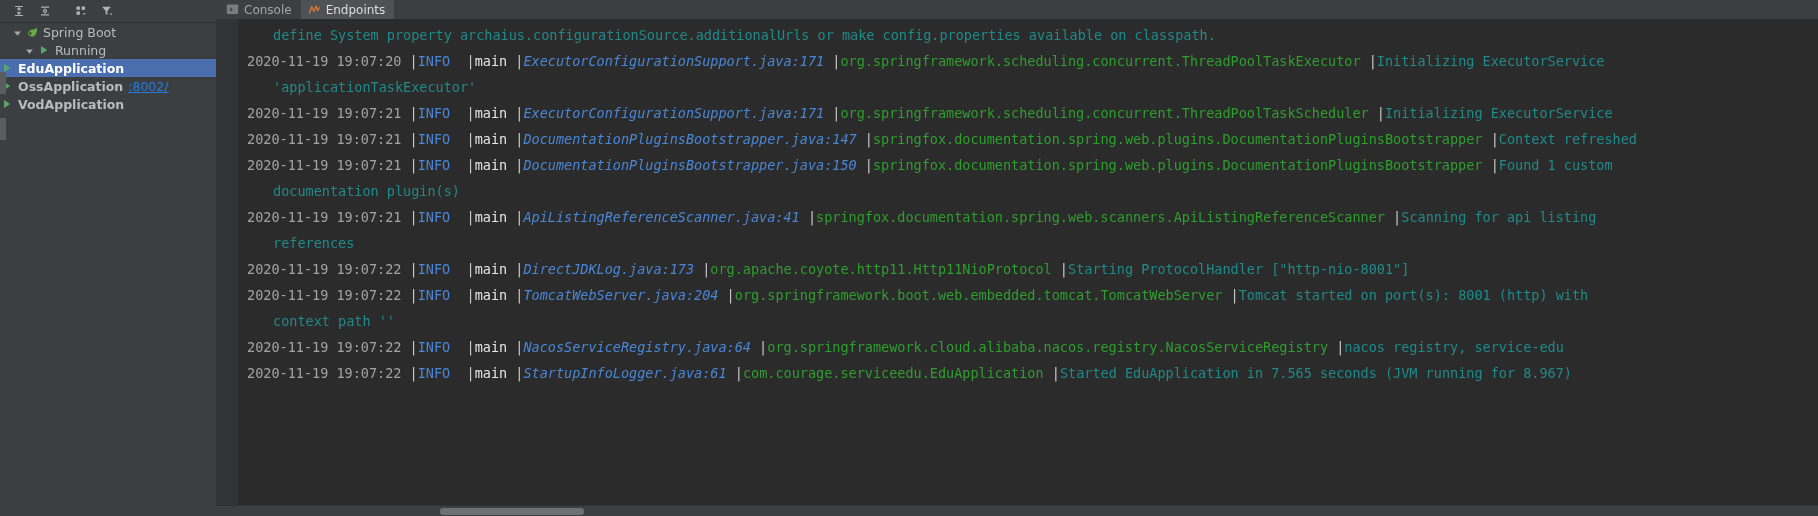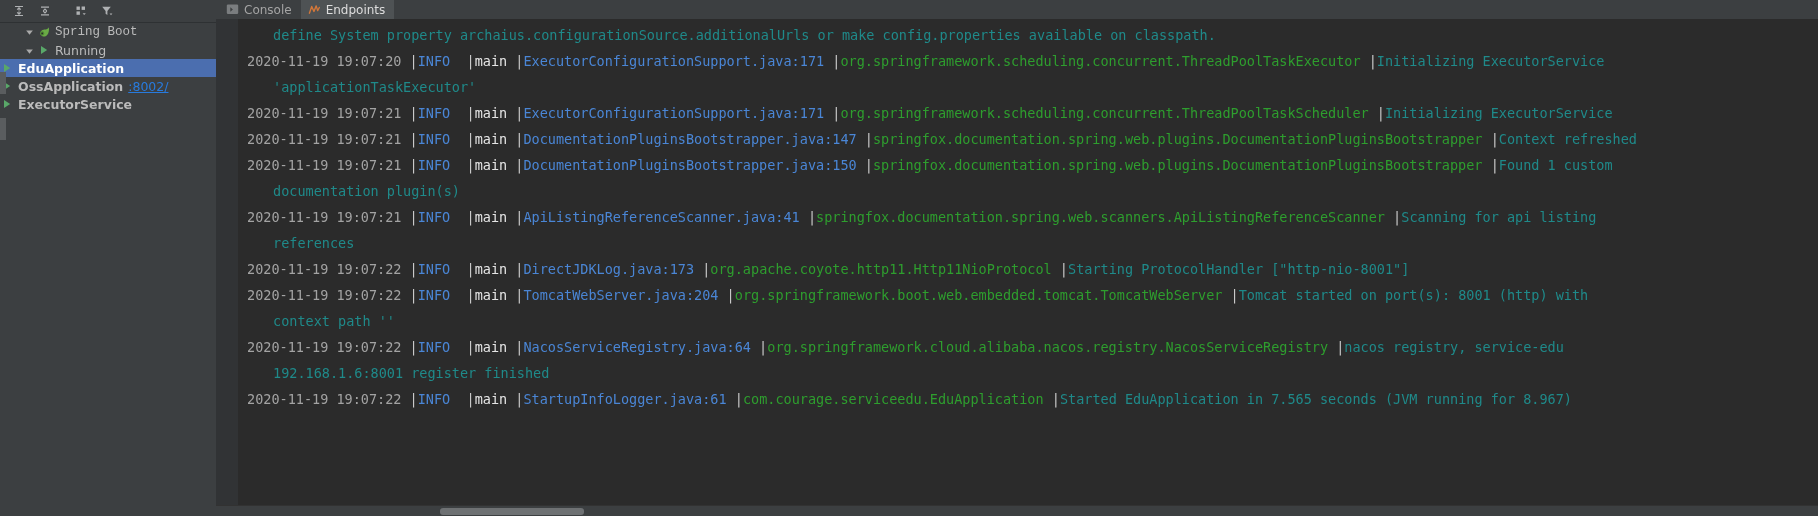--- a/index.html
+++ b/index.html
@@ -14,21 +14,21 @@
   .left{width:216px;height:516px;display:flex;flex-direction:column;background:#3c3f41;flex:0 0 216px;}
   .left-toolbar{height:22px;display:flex;align-items:center;gap:0px;padding-left:6px;border-bottom:1px solid #2e3133;background:#3c3f41;}
   .tb-btn{width:26px;height:20px;display:flex;align-items:center;justify-content:center;}
   .tb-btn svg{display:block;}
   .tb-gap{width:10px;height:1px;}
 
   .tree{flex:1;overflow:hidden;background:#3c3f41;font-family:"DejaVu Sans","Liberation Sans",sans-serif;}
   .node{height:18px;display:flex;align-items:center;white-space:nowrap;font-size:12.5px;color:#bbbbbb;position:relative;}
   .node.sel{background:#4b6eaf;color:#ffffff;}
   .twisty{width:11px;height:11px;display:inline-block;margin-right:2px;flex:0 0 11px;}
-  .ind0{padding-left:24px;font-family:Liberation Mono, monospace;}
+  .ind0{padding-left:12px;}
   .ind1{padding-left:24px;}
   .ind2{}
   .leafico{width:14px;height:14px;display:inline-flex;align-items:center;justify-content:center;flex:0 0 14px;margin-right:4px;}
   .nlabel{font-size:12.5px;}
   .nlabel.b{font-weight:bold;}
   .portlink{color:#287bde;text-decoration:underline;font-size:12.5px;margin-left:5px;}
 
   .left-edge{position:absolute;left:0;top:26px;width:6px;height:170px;}
   .edge-chip{position:absolute;left:0;width:6px;background:#5a5d5f;}
 
@@ -39,21 +39,21 @@
   .tab.active{background:#4e5254;color:#dddddd;}
   .tab .ticon{width:13px;height:13px;display:inline-flex;align-items:center;justify-content:center;}
 
   .console-wrap{flex:1;display:flex;min-height:0;background:#2b2b2b;}
   .gutter{width:22px;flex:0 0 22px;background:#313335;border-right:1px solid #2b2b2b;}
   .console{flex:1;min-width:0;overflow:hidden;background:#2b2b2b;padding-top:3px;}
   .logline{height:26px;line-height:26px;white-space:pre;font-size:13.5px;font-family:"DejaVu Sans Mono","Liberation Mono",monospace;letter-spacing:0px;padding-left:8px;}
   .c-ts{color:#a3a3a3;}
   .c-lvl{color:#4a86d6;}
   .c-thr{color:#e5e5e5;}
-  .c-src{color:#4a86d6;}
+  .c-src{color:#4a86d6;font-style:italic;}
   .c-log{color:#2e9e2e;}
   .c-msg{color:#1f8a8a;}
   .c-pipe{color:#c9c9c9;}
   .cont{color:#1f8a8a;padding-left:26px;}
 
   
   .hscroll{height:10px;flex:0 0 10px;background:#3c3f41;position:relative;border-top:1px solid #323232;}
   .hthumb{position:absolute;top:2px;height:7px;background:#6e7173;border-radius:3px;}
 </style>
 </head>
@@ -147,21 +147,21 @@
         <span class="portlink">:8002/</span>
 
       </div>
 
       <div class="node ind2">
         <span class="leafico">
           <svg width="12" height="12" viewBox="0 0 12 12">
               <path d="M3 2l6.2 4L3 10z" fill="#59a869"></path>
             </svg>
         </span>
-        <span class="nlabel b">ExecutorService</span>
+        <span class="nlabel b">VodApplication</span>
       </div>
 
     </div>
 
     <div class="left-edge">
       <div class="edge-chip" style="top:46px;height:22px;"></div>
       <div class="edge-chip" style="top:92px;height:22px;"></div>
     </div>
   </div>
 
@@ -196,21 +196,20 @@
           <div class="logline"><span class="c-ts">2020-11-19 19:07:21 </span><span class="c-pipe">|</span><span class="c-lvl">INFO  </span><span class="c-pipe">|</span><span class="c-thr">main </span><span class="c-pipe">|</span><span class="c-src">ExecutorConfigurationSupport.java:171 </span><span class="c-pipe">|</span><span class="c-log">org.springframework.scheduling.concurrent.ThreadPoolTaskScheduler </span><span class="c-pipe">|</span><span class="c-msg">Initializing ExecutorService</span></div>
           <div class="logline"><span class="c-ts">2020-11-19 19:07:21 </span><span class="c-pipe">|</span><span class="c-lvl">INFO  </span><span class="c-pipe">|</span><span class="c-thr">main </span><span class="c-pipe">|</span><span class="c-src">DocumentationPluginsBootstrapper.java:147 </span><span class="c-pipe">|</span><span class="c-log">springfox.documentation.spring.web.plugins.DocumentationPluginsBootstrapper </span><span class="c-pipe">|</span><span class="c-msg">Context refreshed</span></div>
           <div class="logline"><span class="c-ts">2020-11-19 19:07:21 </span><span class="c-pipe">|</span><span class="c-lvl">INFO  </span><span class="c-pipe">|</span><span class="c-thr">main </span><span class="c-pipe">|</span><span class="c-src">DocumentationPluginsBootstrapper.java:150 </span><span class="c-pipe">|</span><span class="c-log">springfox.documentation.spring.web.plugins.DocumentationPluginsBootstrapper </span><span class="c-pipe">|</span><span class="c-msg">Found 1 custom</span></div>
           <div class="logline"><span class="cont">documentation plugin(s)</span></div>
           <div class="logline"><span class="c-ts">2020-11-19 19:07:21 </span><span class="c-pipe">|</span><span class="c-lvl">INFO  </span><span class="c-pipe">|</span><span class="c-thr">main </span><span class="c-pipe">|</span><span class="c-src">ApiListingReferenceScanner.java:41 </span><span class="c-pipe">|</span><span class="c-log">springfox.documentation.spring.web.scanners.ApiListingReferenceScanner </span><span class="c-pipe">|</span><span class="c-msg">Scanning for api listing</span></div>
           <div class="logline"><span class="cont">references</span></div>
           <div class="logline"><span class="c-ts">2020-11-19 19:07:22 </span><span class="c-pipe">|</span><span class="c-lvl">INFO  </span><span class="c-pipe">|</span><span class="c-thr">main </span><span class="c-pipe">|</span><span class="c-src">DirectJDKLog.java:173 </span><span class="c-pipe">|</span><span class="c-log">org.apache.coyote.http11.Http11NioProtocol </span><span class="c-pipe">|</span><span class="c-msg">Starting ProtocolHandler ["http-nio-8001"]</span></div>
           <div class="logline"><span class="c-ts">2020-11-19 19:07:22 </span><span class="c-pipe">|</span><span class="c-lvl">INFO  </span><span class="c-pipe">|</span><span class="c-thr">main </span><span class="c-pipe">|</span><span class="c-src">TomcatWebServer.java:204 </span><span class="c-pipe">|</span><span class="c-log">org.springframework.boot.web.embedded.tomcat.TomcatWebServer </span><span class="c-pipe">|</span><span class="c-msg">Tomcat started on port(s): 8001 (http) with</span></div>
           <div class="logline"><span class="cont">context path ''</span></div>
           <div class="logline"><span class="c-ts">2020-11-19 19:07:22 </span><span class="c-pipe">|</span><span class="c-lvl">INFO  </span><span class="c-pipe">|</span><span class="c-thr">main </span><span class="c-pipe">|</span><span class="c-src">NacosServiceRegistry.java:64 </span><span class="c-pipe">|</span><span class="c-log">org.springframework.cloud.alibaba.nacos.registry.NacosServiceRegistry </span><span class="c-pipe">|</span><span class="c-msg">nacos registry, service-edu</span></div>
-          <div class="logline"><span class="cont">192.168.1.6:8001 register finished</span></div>
           <div class="logline"><span class="c-ts">2020-11-19 19:07:22 </span><span class="c-pipe">|</span><span class="c-lvl">INFO  </span><span class="c-pipe">|</span><span class="c-thr">main </span><span class="c-pipe">|</span><span class="c-src">StartupInfoLogger.java:61 </span><span class="c-pipe">|</span><span class="c-log">com.courage.serviceedu.EduApplication </span><span class="c-pipe">|</span><span class="c-msg">Started EduApplication in 7.565 seconds (JVM running for 8.967)</span></div>
         </div>
     </div>
 
     <div class="hscroll">
       <div class="hthumb" id="hthumb" style="left: 14%; width: 9%;"></div>
     </div>
   </div>
 
 </div>

